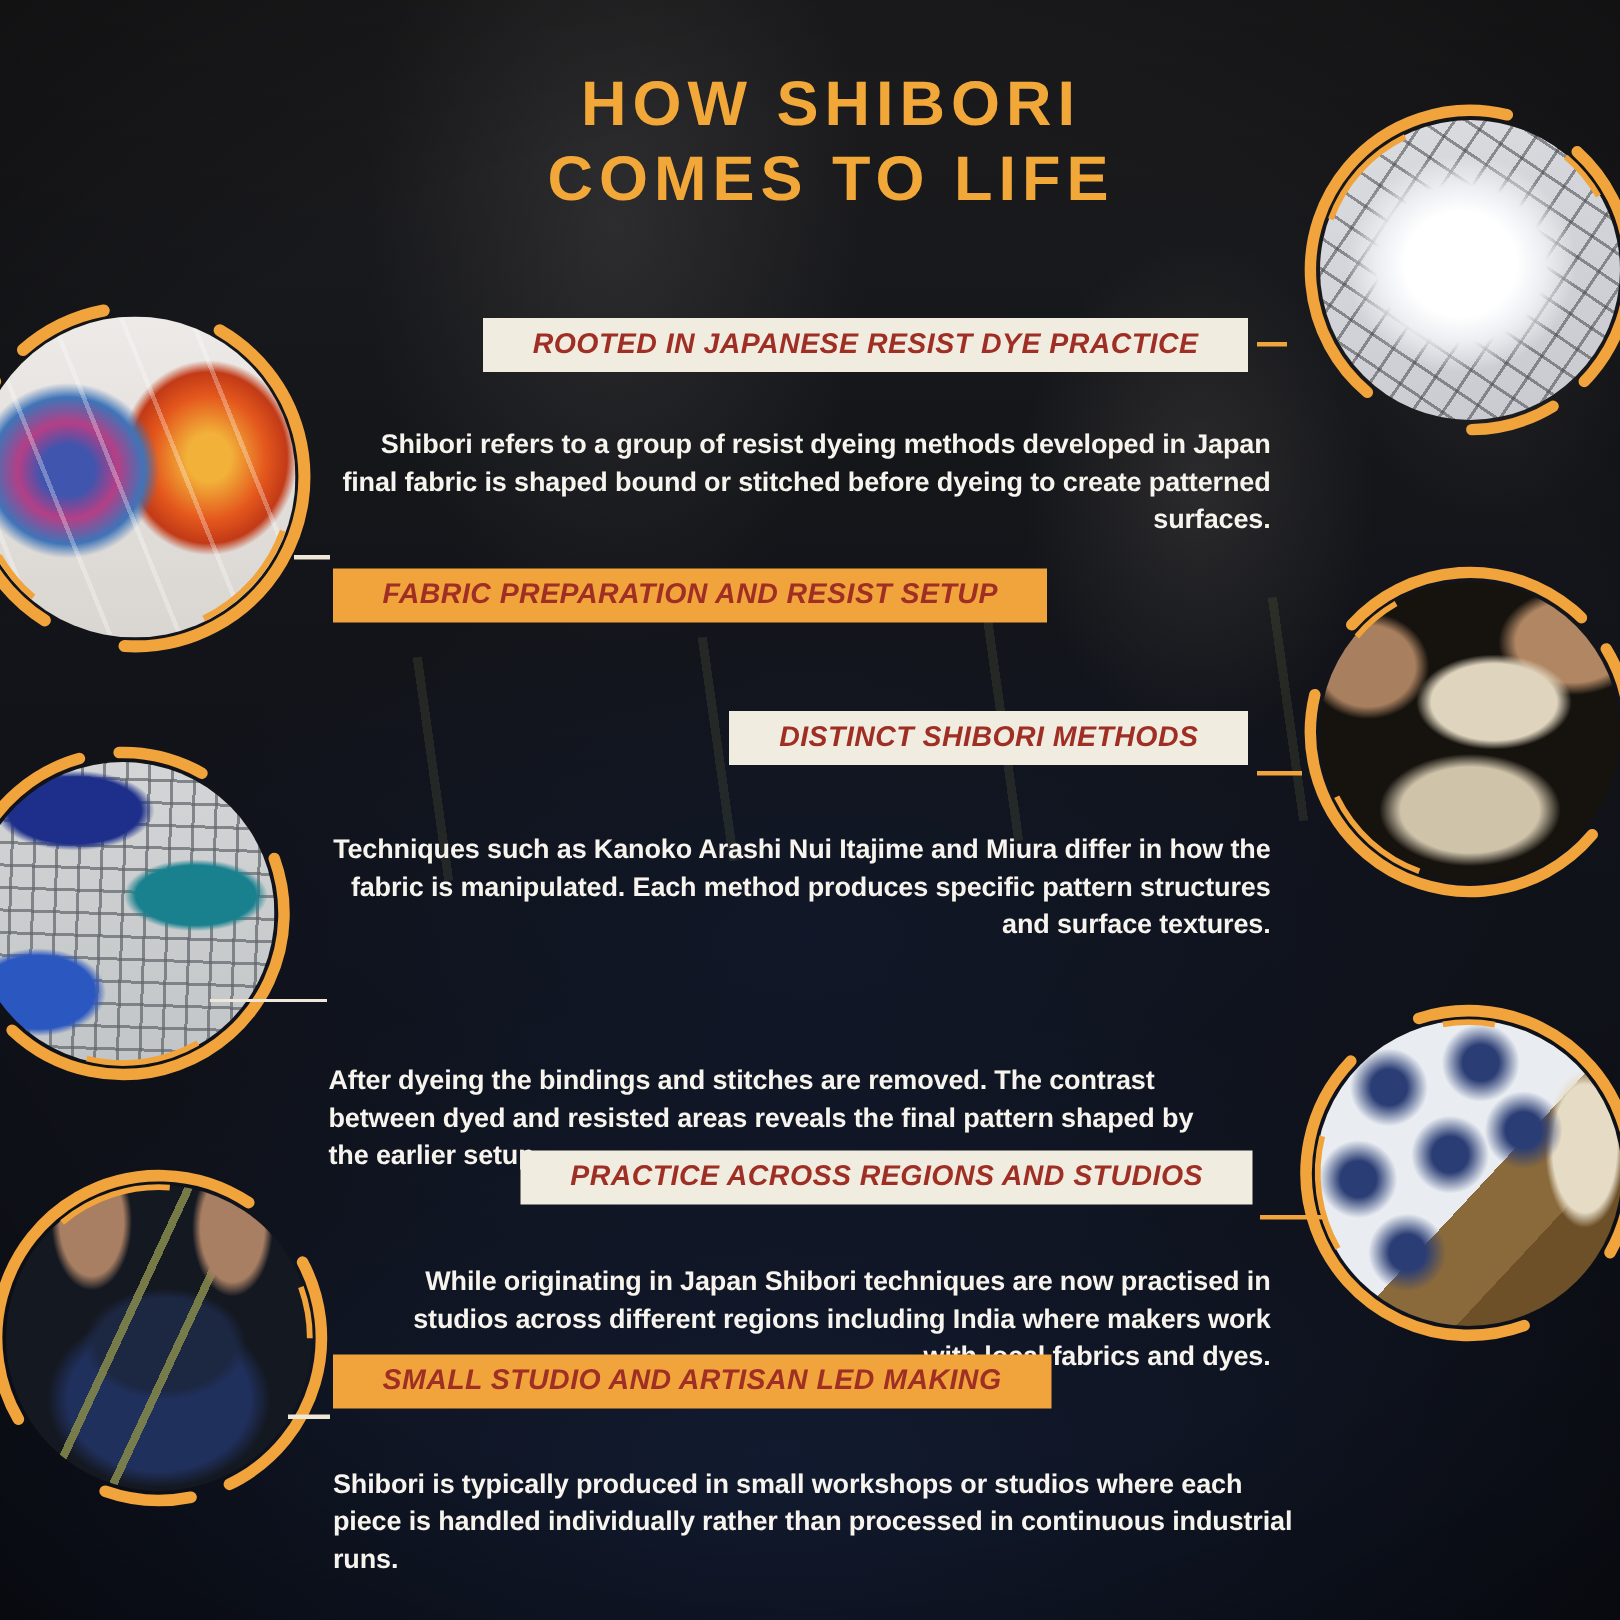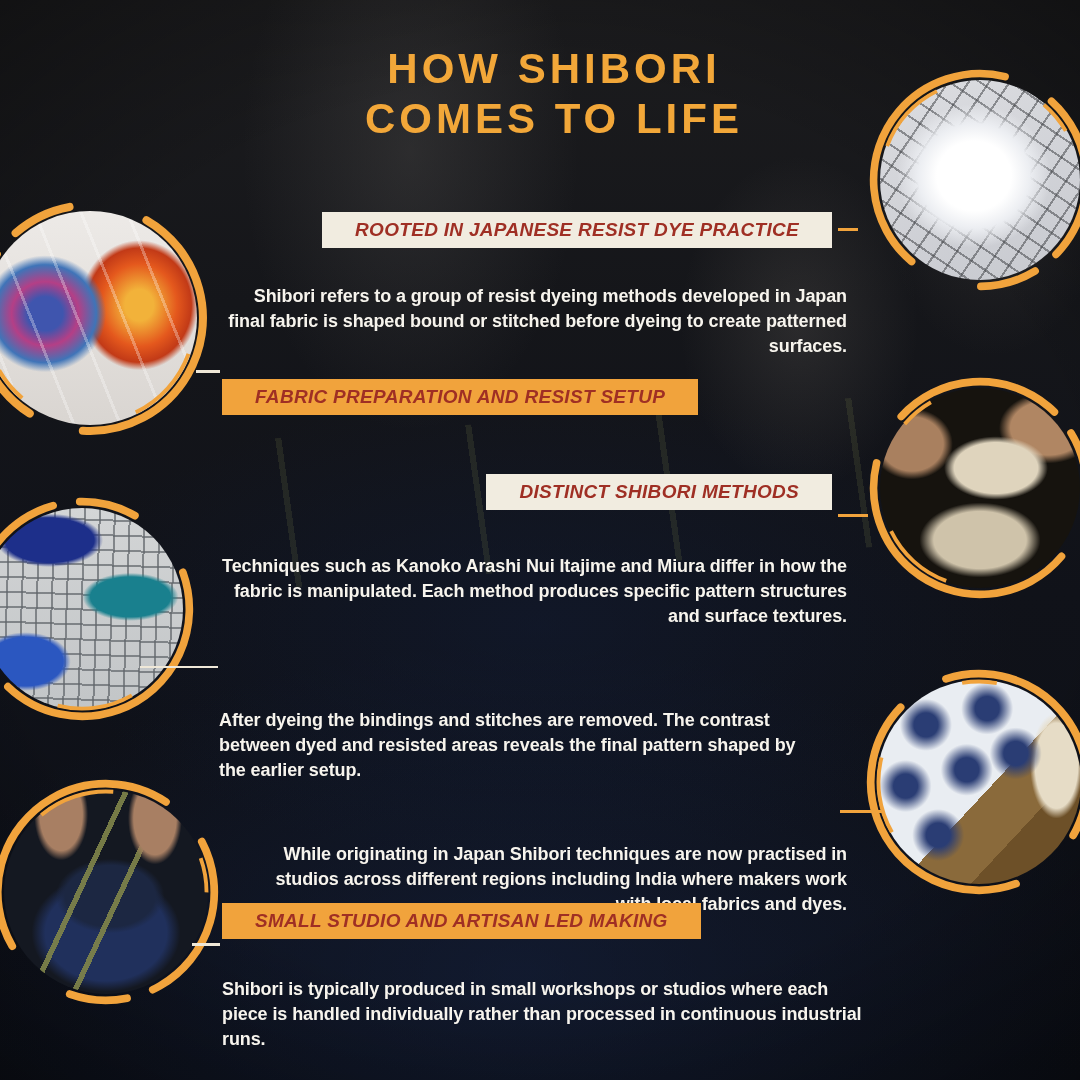--- a/index.html
+++ b/index.html
@@ -168,20 +168,21 @@
   <div class="hdr cream h1">ROOTED IN JAPANESE RESIST DYE PRACTICE</div>
   <p class="body-text ar b1">Shibori refers to a group of resist dyeing methods developed in Japan final fabric is shaped bound or stitched before dyeing to create patterned surfaces.</p>
 
   <div class="hdr orange h2">FABRIC PREPARATION AND RESIST SETUP</div>
 
   <div class="hdr cream h3">DISTINCT SHIBORI METHODS</div>
   <p class="body-text ar b3">Techniques such as Kanoko Arashi Nui Itajime and Miura differ in how the fabric is manipulated. Each method produces specific pattern structures and surface textures.</p>
 
   <p class="body-text b4">After dyeing the bindings and stitches are removed. The contrast between dyed and resisted areas reveals the final pattern shaped by the earlier setup.</p>
 
+  <div class="hdr cream h5">PRACTICE ACROSS REGIONS AND STUDIOS</div>
   <p class="body-text ar b5">While originating in Japan Shibori techniques are now practised in studios across different regions including India where makers work with local fabrics and dyes.</p>
 
   <div class="hdr orange h6">SMALL STUDIO AND ARTISAN LED MAKING</div>
   <p class="body-text b6">Shibori is typically produced in small workshops or studios where each piece is handled individually rather than processed in continuous industrial runs.</p>
 
   <div class="dash orange d1"></div>
   <div class="dash cream d2"></div>
   <div class="dash orange d3"></div>
   <div class="dash cream d4"></div>
   <div class="dash orange d5"></div>

